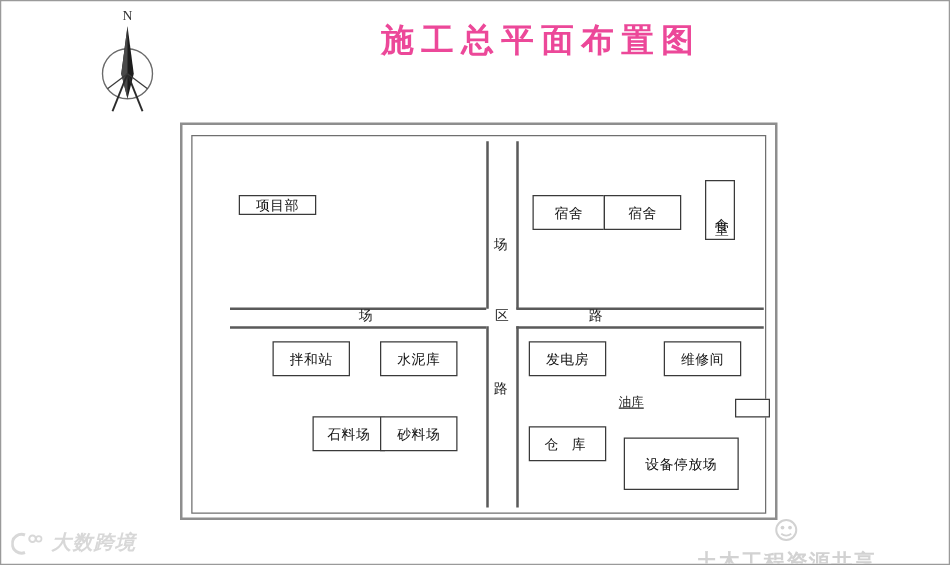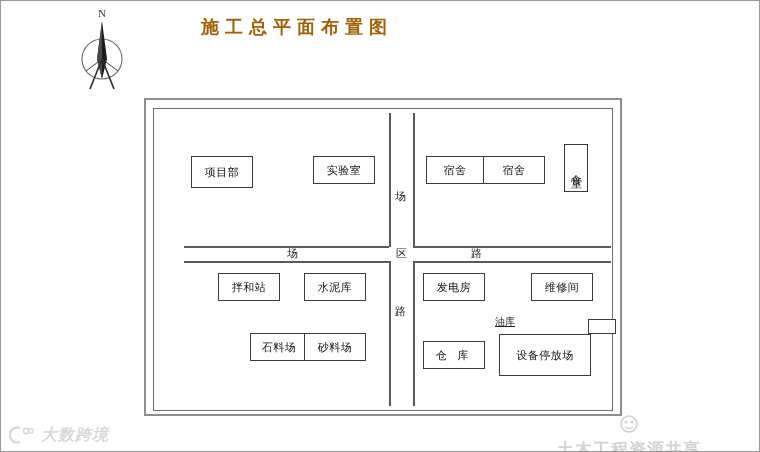--- a/index.html
+++ b/index.html
@@ -20,25 +20,25 @@
     border: 1px solid #9a9a9a;
     overflow: hidden;
   }
 
   
   #title {
     position: absolute;
     left: 200px;
     top: 14px;
     width: 360px;
-    text-align: left;
-    font-size: 18px;
+    text-align: right;
+    font-size: 26px;
     font-weight: bold;
     letter-spacing: 6px;
-    color: #a16207;
+    color: #ec4899;
     font-family: "Liberation Serif", "DejaVu Serif", serif;
     white-space: nowrap;
   }
 
   
   #compass {
     position: absolute;
     left: 62px;
     top: 6px;
     width: 78px;
@@ -195,40 +195,39 @@
   <div class="rd rd-v" style="left:412px; top:112px; height:134px;"></div>
 
   <div class="rd rd-v" style="left:412px; top:260px; height:145px;"></div>
 
   <div class="road-char" style="left:394px; top:190px;">场</div>
   <div class="road-char" style="left:395px; top:247px;">区</div>
   <div class="road-char" style="left:394px; top:305px;">路</div>
   <div class="road-char" style="left:286px; top:247px;">场</div>
   <div class="road-char" style="left:470px; top:247px;">路</div>
 
-  <div class="box" style="left:190px; top:155px; width:62px; height:32px;">项目部</div>
-  <div class="box" style="left:312px; top:155px; width:62px; height:28px;">实验室</div>
+  <div class="box" style="left:190px; top:155px; width:62px; height:16px;">项目部</div>
 
   <div class="box" style="left:425px; top:155px; width:58px; height:28px;">宿舍</div>
   <div class="box" style="left:482px; top:155px; width:62px; height:28px;">宿舍</div>
   <div class="box vert" style="left:563px; top:143px; width:24px; height:48px;">食堂</div>
 
   <div class="box" style="left:217px; top:272px; width:62px; height:28px;">拌和站</div>
   <div class="box" style="left:303px; top:272px; width:62px; height:28px;">水泥库</div>
   <div class="box" style="left:233px; top:332px; width:58px; height:28px;margin-left:16px;">石料场</div>
   <div class="box" style="left:303px; top:332px; width:62px; height:28px;">砂料场</div>
 
   <div class="box" style="left:422px; top:272px; width:62px; height:28px;">发电房</div>
   <div class="box" style="left:530px; top:272px; width:62px; height:28px;">维修间</div>
 
   <div class="free-label" style="left:494px; top:314px;">油库</div>
   <div class="box" style="left:587px; top:318px; width:28px; height:15px;"></div>
 
   <div class="box spaced" style="left:422px; top:340px; width:62px; height:28px;">仓 库</div>
-  <div class="box" style="left:498px; top:333px; width:92px; height:42px;">设备停放场</div>
+  <div class="box" style="left:498px; top:349px; width:92px; height:42px;">设备停放场</div>
 
   <div class="wm" id="wm-left">
     <svg width="26" height="20" viewBox="0 0 26 20">
       <path d="M11 3 A7.5 7.5 0 1 0 11 17" fill="none" stroke="#d8d8d8" stroke-width="2.4"></path>
       <circle cx="17" cy="6" r="2.6" fill="none" stroke="#d8d8d8" stroke-width="1.6"></circle>
       <circle cx="22" cy="6" r="2.2" fill="none" stroke="#d8d8d8" stroke-width="1.4"></circle>
     </svg>
     <span class="wm-text">大数跨境</span>
   </div>
 

